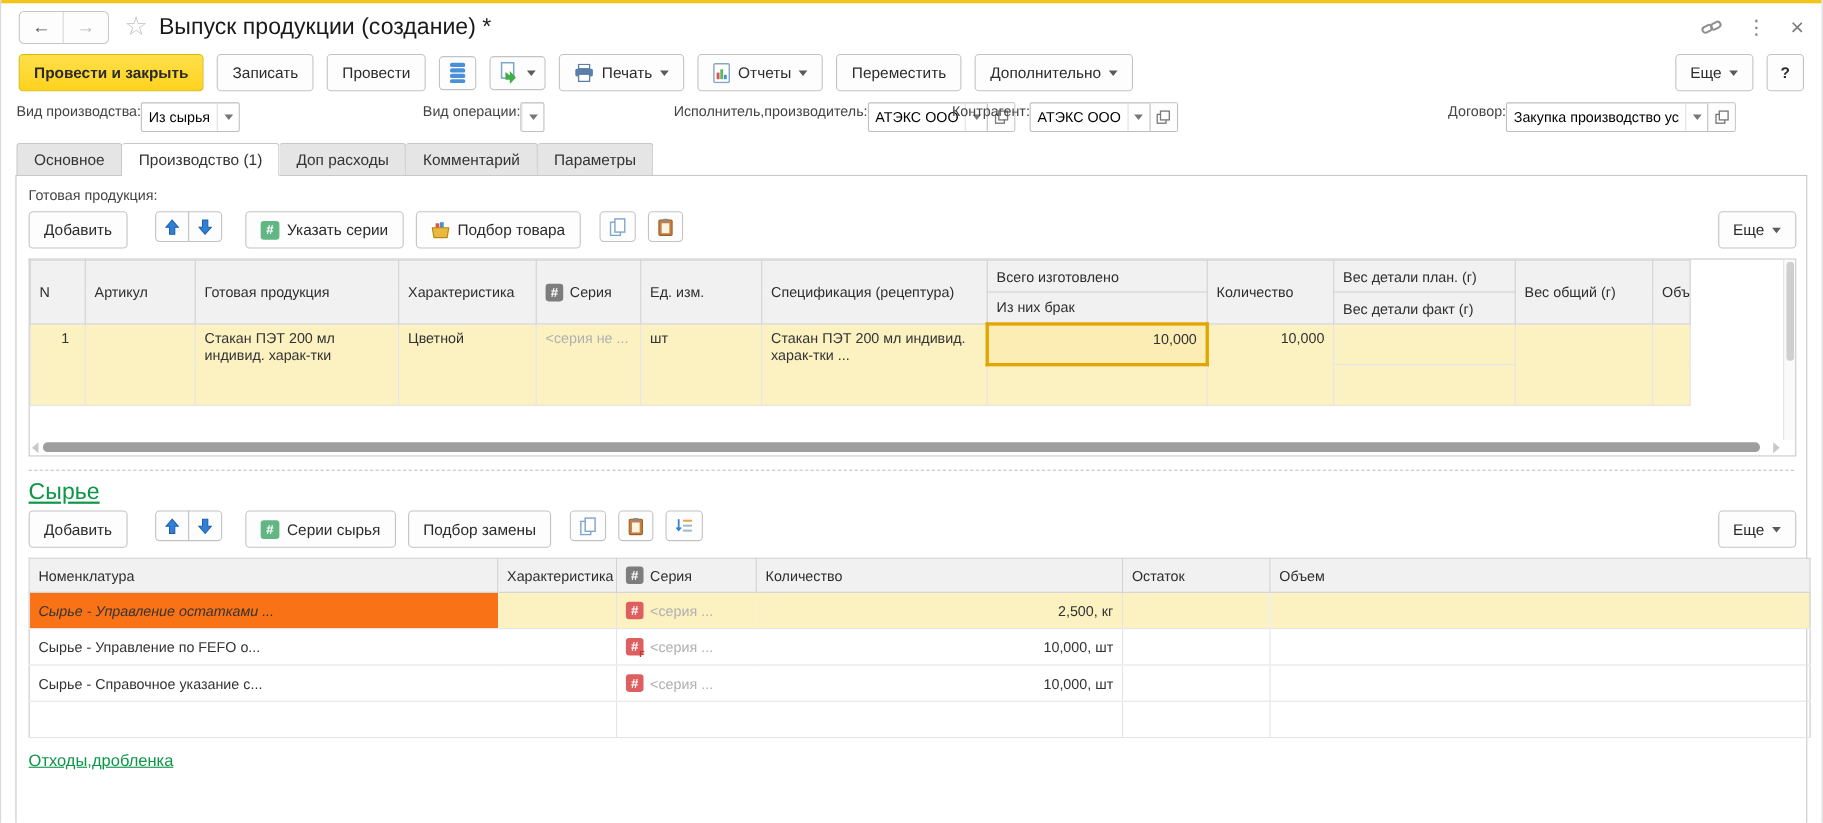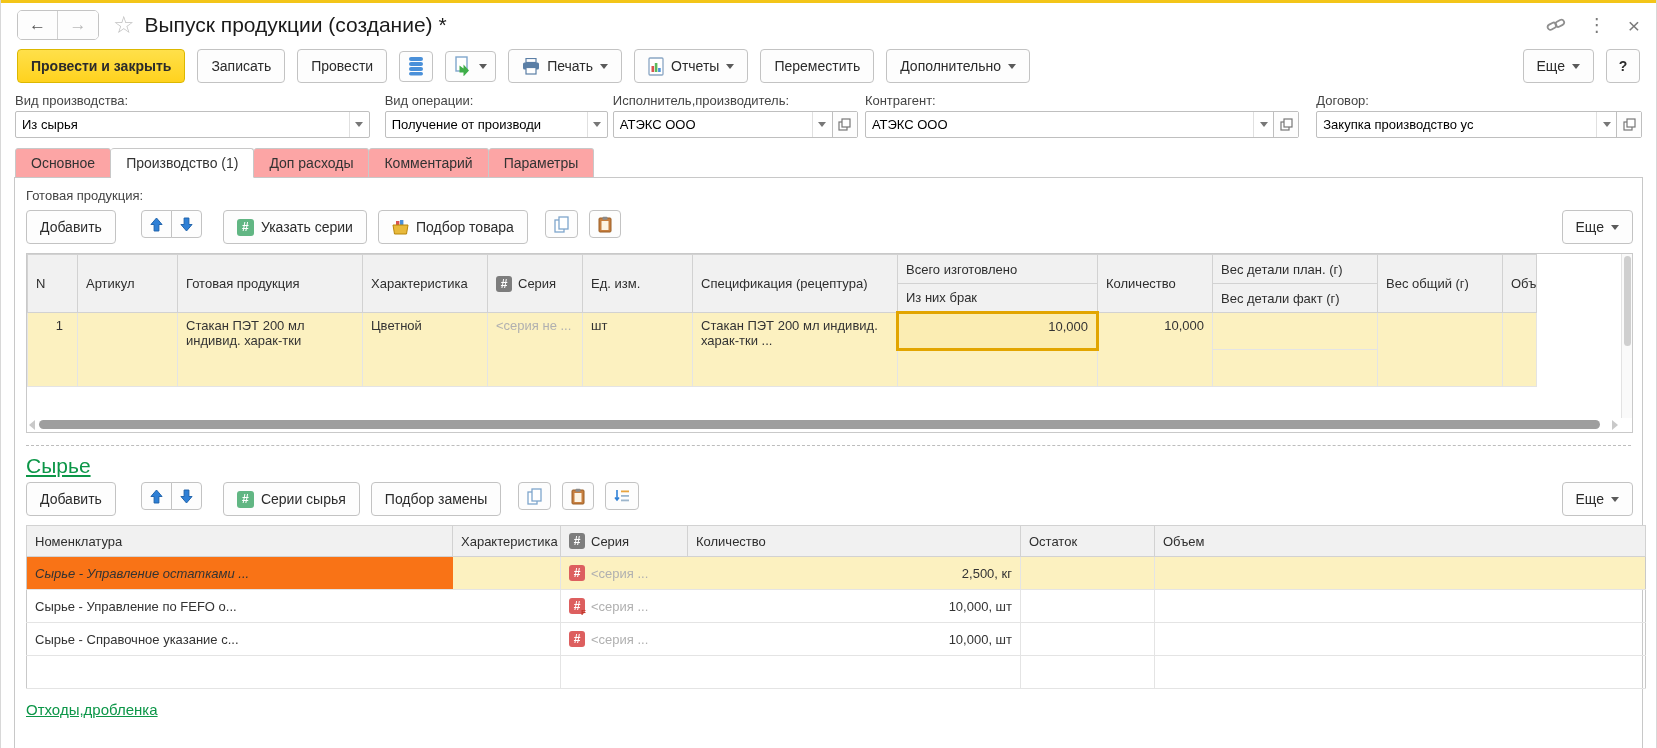--- a/index.html
+++ b/index.html
@@ -36,35 +36,35 @@
   .grp { display: inline-flex; }
   .grp .btn:first-child { border-radius: 4px 0 0 4px; }
   .grp .btn:last-child { border-radius: 0 4px 4px 0; margin-left: -1px; }
 
   .toolbar-row { display: flex; align-items: center; gap: 12px; padding: 2px 16px 8px 16px; }
   .toolbar-row .spacer { margin-left: auto; }
   .help-btn { width: 34px; justify-content: center; font-weight: bold; }
 
   
   .fields-row { display: flex; padding: 2px 14px 10px 14px; }
-  .field { display: flex; flex-direction: column; }
+  .field { display: flex; flex-direction: row; }
   .field-label { font-size: 13px; color: #444; margin-bottom: 3px; }
   .input-group { display: flex; height: 27px; border: 1px solid #bfbfbf; border-radius: 2px; background: #fff; }
   .input-text { flex: 1; font-size: 13px; color: #000; padding: 0 6px; display: flex; align-items: center;
                 overflow: hidden; white-space: nowrap; }
   .combo-arrow { width: 20px; display: flex; align-items: center; justify-content: center; cursor: pointer;
                  border-left: 1px solid #e0e0e0; }
   .combo-arrow .caret { border-top-color: #777; }
   .open-seg { width: 25px; display: flex; align-items: center; justify-content: center;
               border-left: 1px solid #bfbfbf; cursor: pointer; background: #fdfdfd; }
 
   
   .tabs-row { display: flex; padding: 0 14px; position: relative; z-index: 2; }
   .tab { height: 30px; line-height: 28px; padding: 0 15px; font-size: 14px; color: #333;
-         background: #fca5a5; border: 1px solid #c8c8c8; border-left: none; border-radius: 3px 3px 0 0;
+         background: #e5e5e5; border: 1px solid #c8c8c8; border-left: none; border-radius: 3px 3px 0 0;
          cursor: pointer; }
   .tab:first-child { border-left: 1px solid #c8c8c8; }
   .tab.active { background: #fff; border-bottom: 1px solid #fff; }
 
   
   .panel { margin: -1px 13px 0 13px; border: 1px solid #c8c8c8; background: #fff; padding: 8px 9px 12px 9px; height: 598px; }
   .section-label { font-size: 13px; color: #444; margin: 2px 0 7px 2px; }
   .green-link { color: #0c9648; font-size: 15px; text-decoration: underline; cursor: pointer; display: inline-block; }
   .tbl-toolbar { display: flex; gap: 11px; margin: 4px 0 9px 2px; }
   .tbl-toolbar .spacer { margin-left: auto; margin-right: 4px; }
@@ -207,21 +207,20 @@
     <div class="input-group">
       <span class="input-text">Из сырья</span>
       <span class="combo-arrow">
           <span class="caret"></span>
         </span>
     </div>
   </div>
   <div class="field" style="width:224px;margin-left:15px">
     <span class="field-label">Вид операции:</span>
     <div class="input-group">
-      <span class="input-text">Получение от производи</span>
       <span class="combo-arrow">
           <span class="caret"></span>
         </span>
     </div>
   </div>
   <div class="field" style="width:246px;margin-left:5px">
     <span class="field-label">Исполнитель,производитель:</span>
     <div class="input-group">
       <span class="input-text">АТЭКС ООО</span>
       <span class="combo-arrow">

